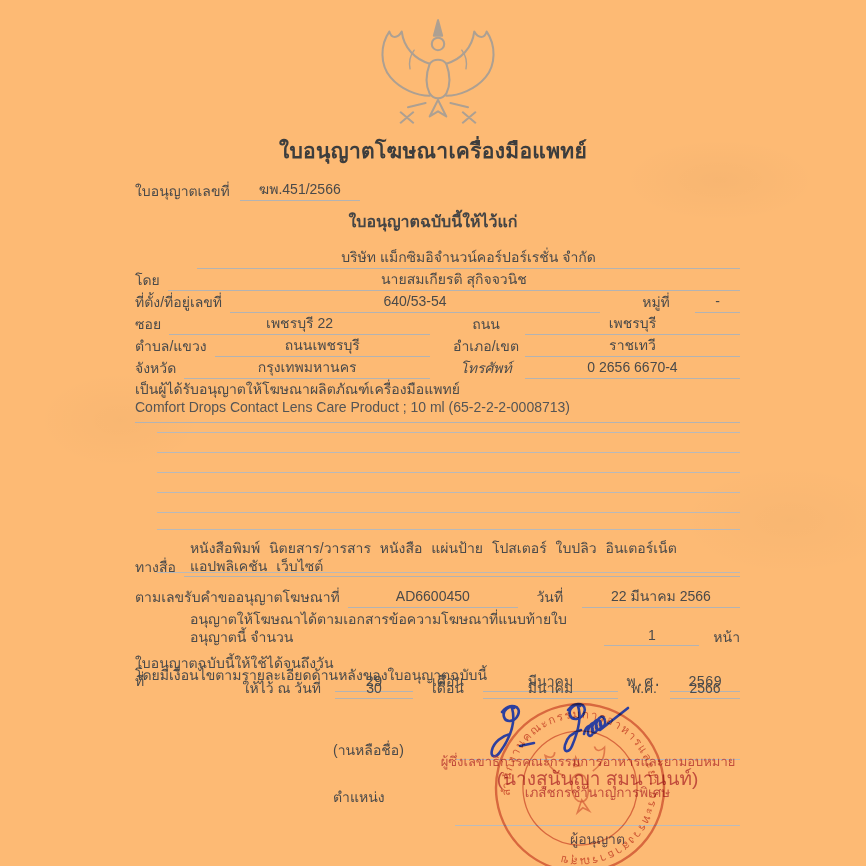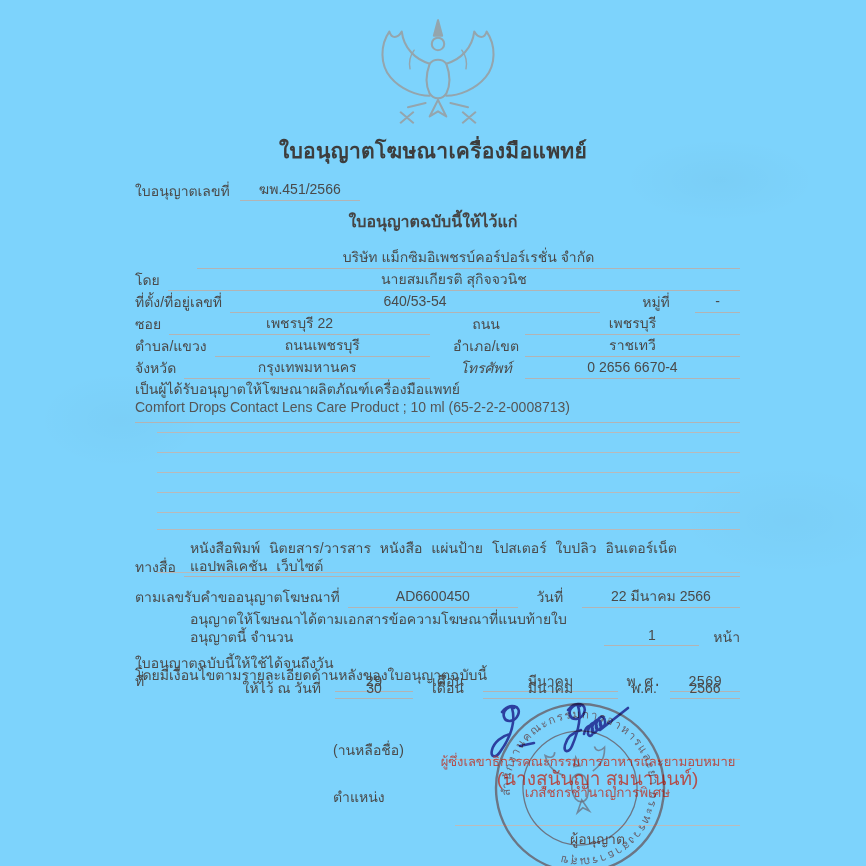--- a/index.html
+++ b/index.html
@@ -1,19 +1,19 @@
 <!DOCTYPE html>
 <html><head>
 <meta charset="utf-8">
 <style>
   * { margin:0; padding:0; box-sizing:border-box; }
   html,body { background:#ffffff; }
   .page {
     position:relative; width:866px; height:866px; margin:0 auto;
-    background:#7dd3fc; overflow:hidden;
+    background:#fdba74; overflow:hidden;
     color:#4a4a4a;
     font-family:"Liberation Sans","DejaVu Sans",sans-serif;
     font-size:14px; line-height:1.25;
   }
   
   .page::before{
     content:""; position:absolute; inset:0; pointer-events:none;
     background:
       radial-gradient(140px 60px at 720px 180px, rgba(0,0,0,.025), transparent 70%),
       radial-gradient(120px 70px at 120px 420px, rgba(0,0,0,.02), transparent 70%),
@@ -93,21 +93,21 @@
 
   <div class="abs license-line">
     <span class="lbl">ใบอนุญาตเลขที่</span>
     <span class="u">ฆพ.451/2566</span>
   </div>
 
   <div class="abs given-heading">ใบอนุญาตฉบับนี้ให้ไว้แก่</div>
 
   <div class="abs row" style="top:249px;">
     <span style="width:62px;"></span>
-    <span class="u">บริษัท แม็กซิมอิเพชรบ์คอร์ปอร์เรชั่น จำกัด</span>
+    <span class="u">บริษัท แม็กซิมอิจำนวน์คอร์ปอร์เรชั่น จำกัด</span>
   </div>
 
   <div class="abs row" style="top:271px;">
     <span class="lbl">โดย</span>
     <span class="u">นายสมเกียรติ สุกิจจวนิช</span>
   </div>
 
   <div class="abs row" style="top:293px;">
     <span class="c1 wide">
       <span class="lbl">ที่ตั้ง/ที่อยู่เลขที่</span>

